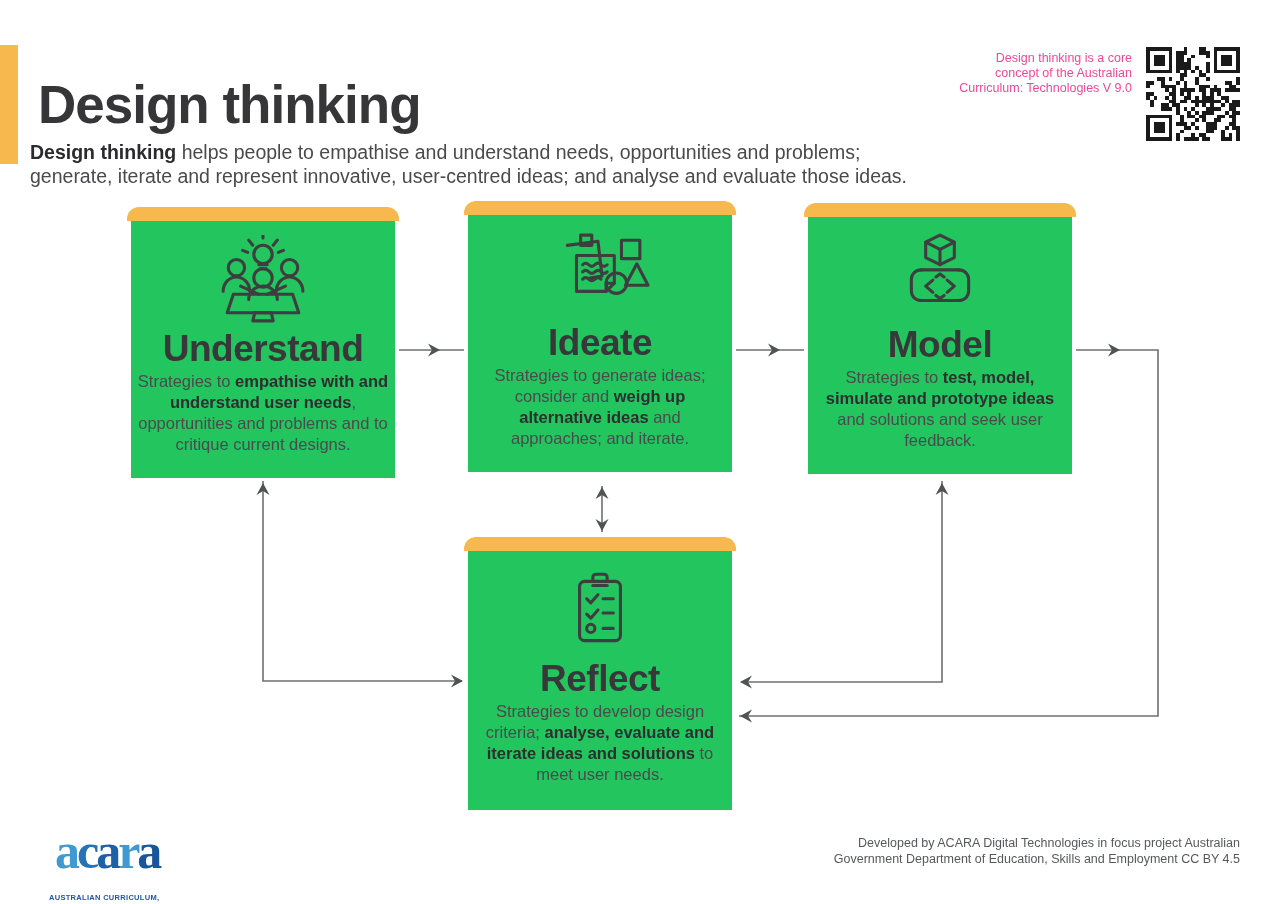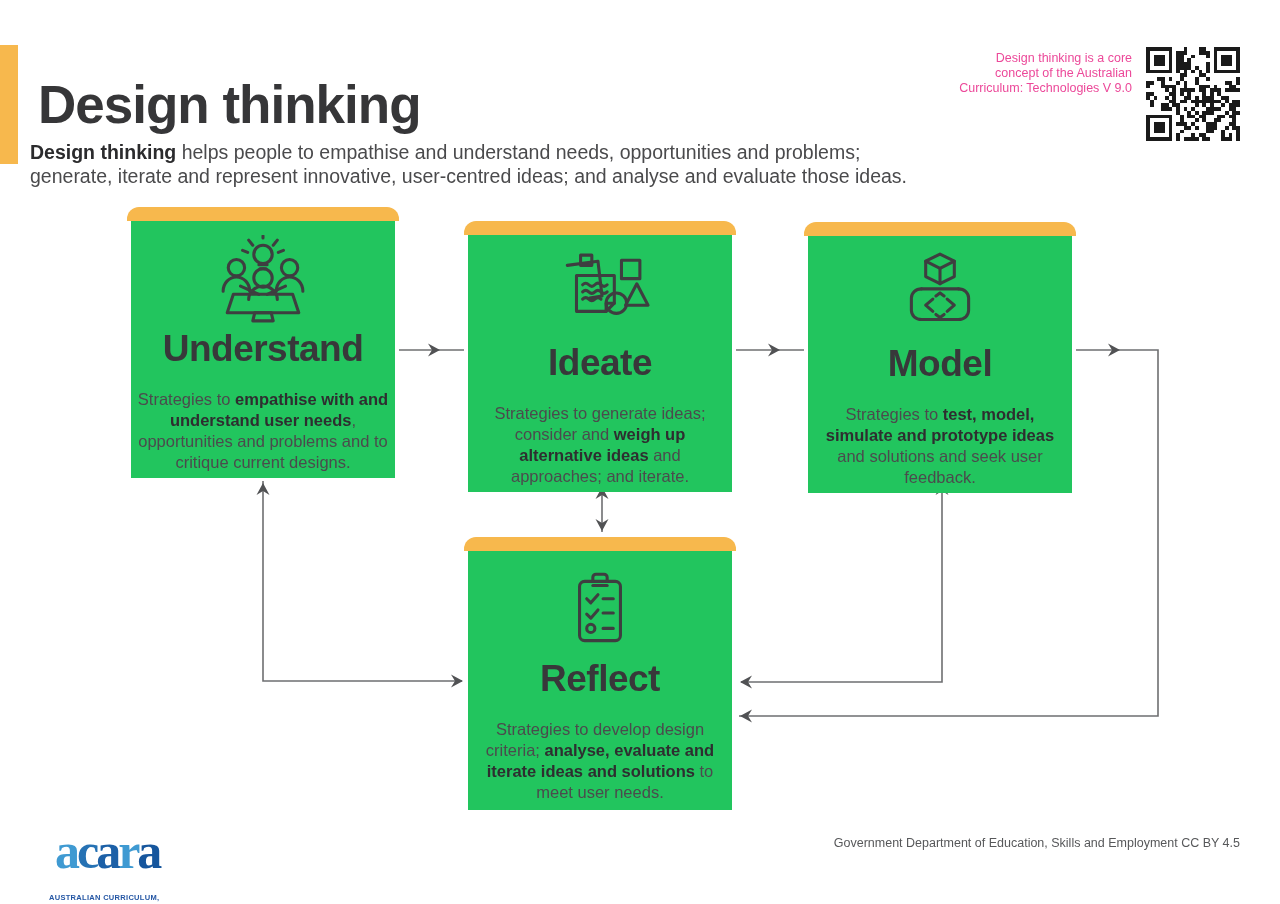--- a/index.html
+++ b/index.html
@@ -16,25 +16,25 @@
             font-size:12.5px;line-height:15px;color:#ec4899;}
   .qr{position:absolute;left:1146px;top:47px;width:94px;height:94px;background:#fff;}
 
   
   .card{position:absolute;width:272px;}
   .card-top{height:14px;border-radius:12px 12px 0 0;background:#F7B84D;}
   .card-body{margin:0 4px;background:#22c55e;text-align:center;padding-top:14px;}
   .card-icon{height:92px;display:flex;align-items:center;justify-content:center;}
   .card-icon svg{stroke:#3E3E40;fill:none;stroke-width:3;stroke-linecap:round;stroke-linejoin:round;}
   .card-title{font-size:37px;font-weight:700;letter-spacing:-0.5px;color:#38383A;line-height:44px;}
-  .card-desc{margin:18px auto 0;width:252px;font-size:16.5px;line-height:21px;color:#4B4B4D;}
+  .card-desc{margin:0 auto 0;width:252px;font-size:16.5px;line-height:21px;color:#4B4B4D;}
   .card-desc b{color:#2E2E30;}
   #card-understand{left:127px;top:207px;}  #card-understand .card-body{height:243px;}
-  #card-ideate{left:464px;top:221px;}      #card-ideate .card-body{height:243px;}
-  #card-model{left:804px;top:222px;}       #card-model .card-body{height:243px;}
+  #card-ideate{left:464px;top:201px;}      #card-ideate .card-body{height:243px;}
+  #card-model{left:804px;top:203px;}       #card-model .card-body{height:243px;}
   #card-reflect{left:464px;top:537px;}     #card-reflect .card-body{height:245px;}
 
   
   .flow{position:absolute;left:0;top:0;width:1280px;height:904px;pointer-events:none;}
   .flow path.l{stroke:#6E6F71;stroke-width:1.6;fill:none;}
   .flow path.h{fill:#515254;stroke:none;}
 
   
   .logo{position:absolute;left:37px;top:827px;display:flex;align-items:flex-end;flex-direction:column;}
   .logo-word{font-family:"Liberation Serif","DejaVu Serif",serif;font-weight:700;
@@ -471,16 +471,17 @@
 
   <div class="logo">
     <div class="logo-word"><span style="color: rgb(63, 154, 210);">a</span><span style="color: rgb(38, 114, 180);">c</span><span style="color: rgb(28, 96, 167);">a</span><span style="color: rgb(63, 154, 210);">r</span><span style="color: rgb(22, 86, 157);">a</span></div>
     <div class="logo-caption">
         <div>AUSTRALIAN CURRICULUM,</div>
         <div>ASSESSMENT AND</div>
         <div>REPORTING AUTHORITY</div>
       </div>
   </div>
   <div class="credit">
+      <div>Developed by ACARA Digital Technologies in focus project Australian</div>
       <div>Government Department of Education, Skills and Employment CC BY 4.5</div>
     </div>
 
 </div>
 
 </body></html>

